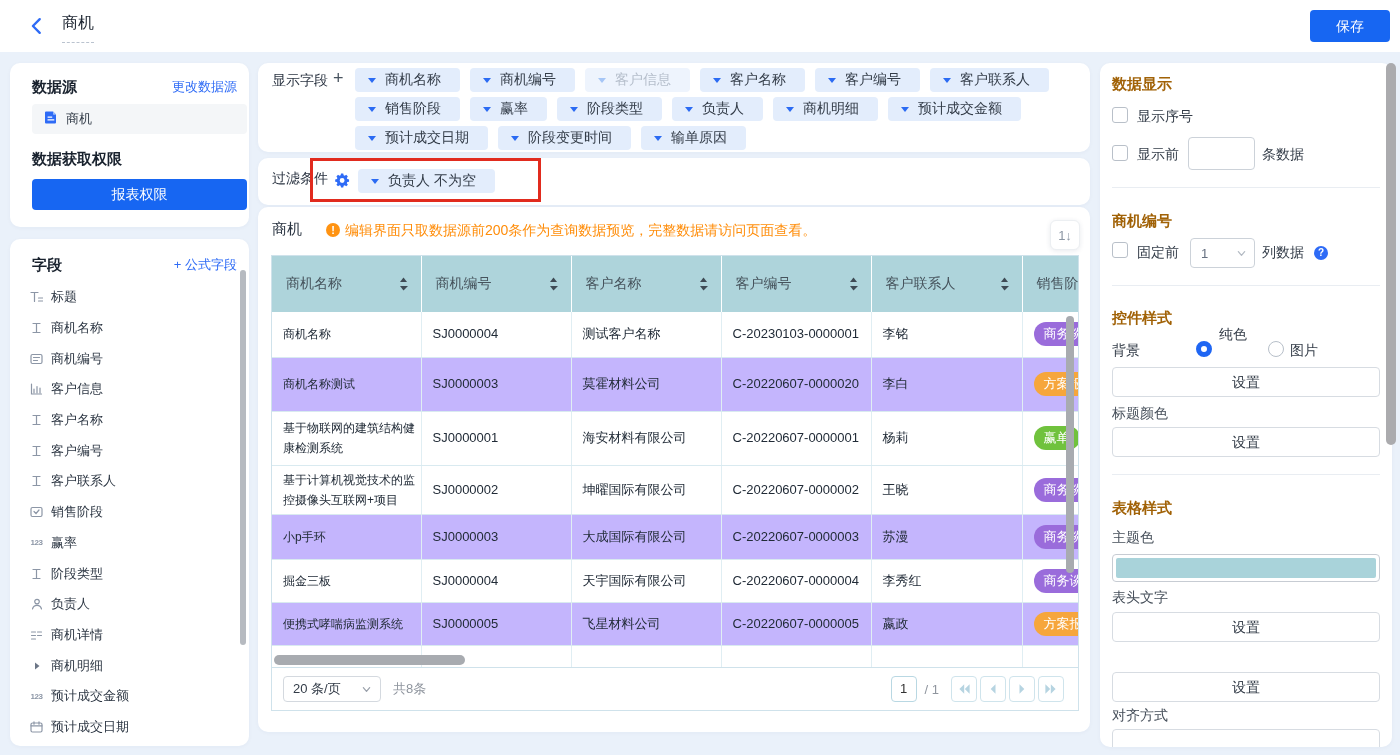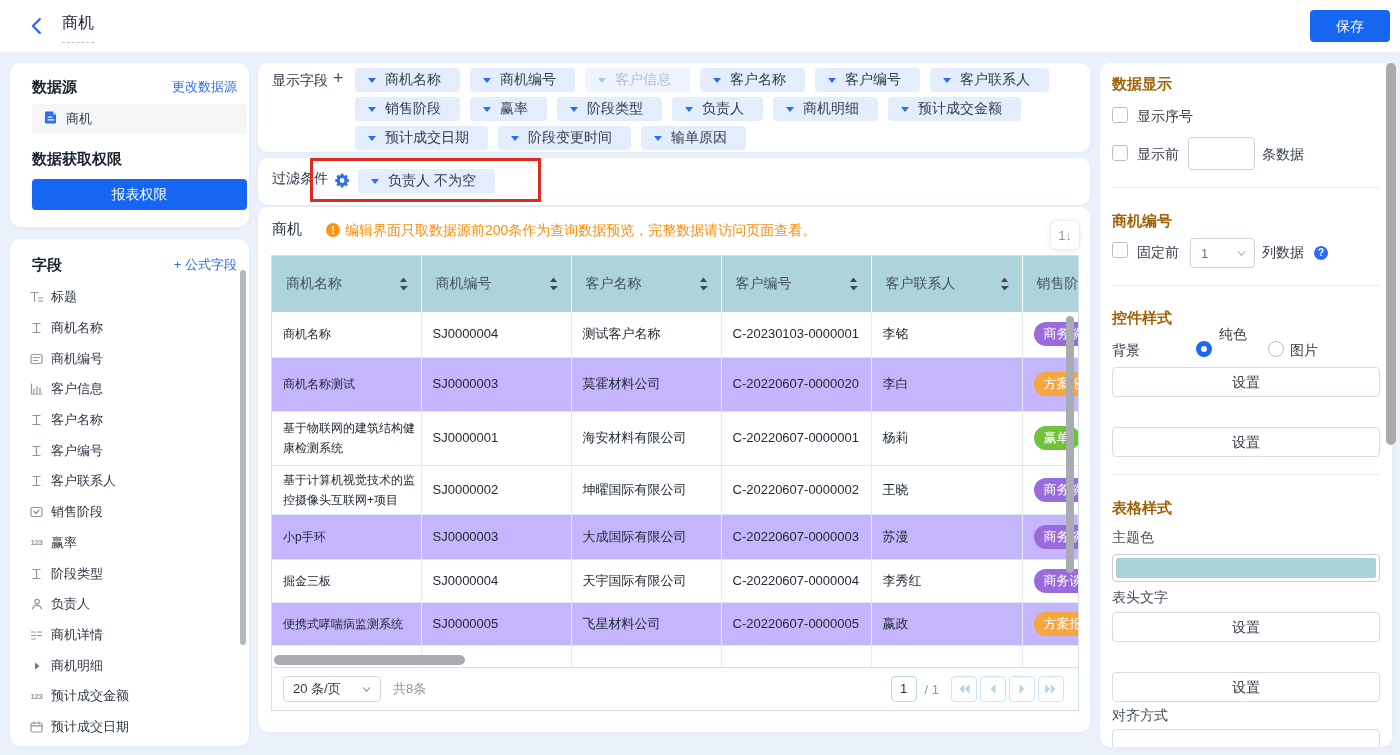--- a/index.html
+++ b/index.html
@@ -527,20 +527,21 @@
 
     <div class="rp rp-divider" style="top:222px;"></div>
 
     <div class="rp rp-title" style="top:246px;">控件样式</div>
     <div class="rp-text" style="left:12px; top:279px;">背景</div>
     <div class="radio sel" style="left:96px; top:278px;"></div>
     <div class="rp-text" style="left:119px; top:263px;">纯色</div>
     <div class="radio unsel" style="left:168px; top:278px;"></div>
     <div class="rp-text" style="left:190px; top:279px;">图片</div>
     <button class="set-btn" style="top:304px;">设置</button>
+    <div class="rp rp-label" style="top:342px;">标题颜色</div>
     <button class="set-btn" style="top:364px;">设置</button>
 
     <div class="rp rp-divider" style="top:411px;"></div>
 
     <div class="rp rp-label" style="top:466px;">主题色</div>
     <div class="rp rp-title" style="top:436px;">表格样式</div>
     <div class="swatch" style="top:491px;">
         <div class="fill" id="swatch-fill" style="background: rgb(169, 211, 218);"></div>
       </div>
     <div class="rp rp-label" style="top:526px;">表头文字</div>

